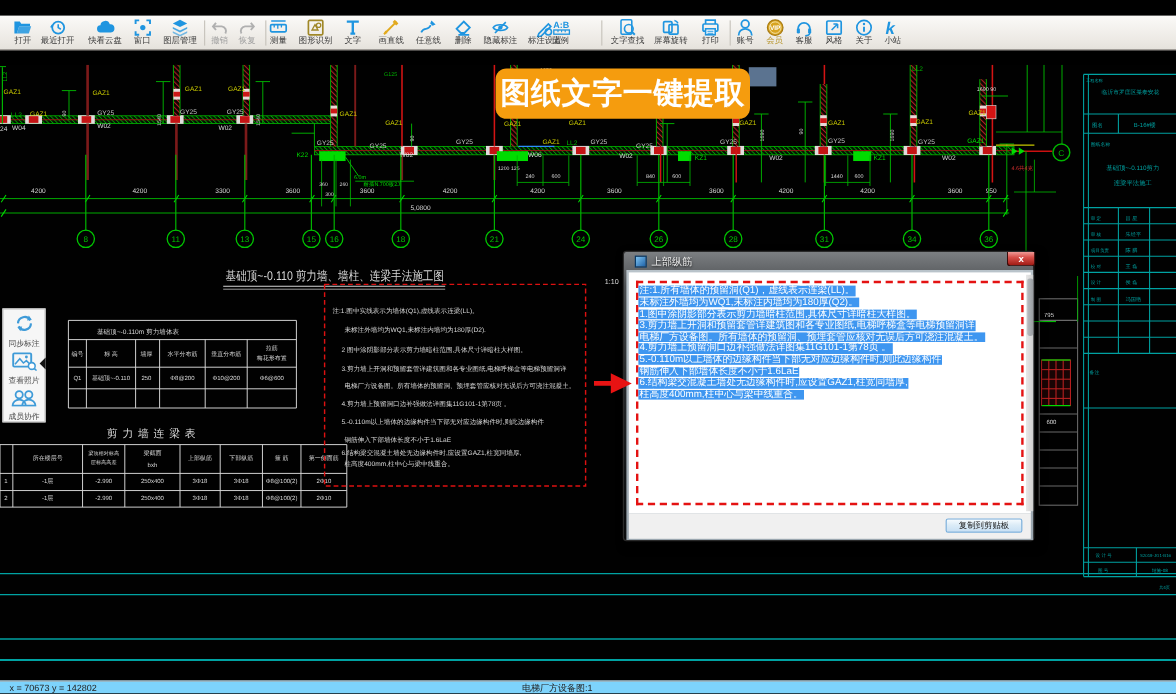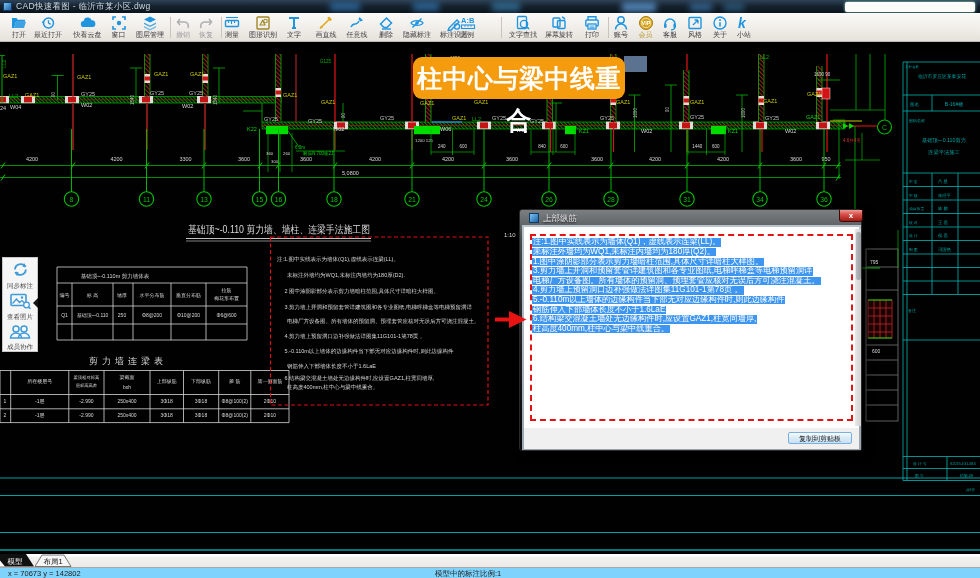--- a/index.html
+++ b/index.html
@@ -1,31 +1,20 @@
 <!DOCTYPE html>
 <html><head><meta charset="utf-8">
 <style>
 *{margin:0;padding:0;box-sizing:border-box;}
 html,body{width:980px;height:578px;overflow:hidden;background:#000;font-family:"Liberation Sans",sans-serif;}
 #app{position:relative;width:980px;height:578px;}
 .abs{position:absolute;}
 </style></head><body>
 <div id="app">
 
-<div class="abs" style="left:0;top:0;width:980px;height:13px;background:linear-gradient(180deg,#2e4257 0%,#15222e 50%,#0a141d 100%);">
- <div class="abs" style="left:330px;top:2px;width:30px;height:9px;background:#2f6ea6;filter:blur(3px);opacity:.8;"></div>
- <div class="abs" style="left:413px;top:2px;width:26px;height:9px;background:#2f6ea6;filter:blur(3px);opacity:.8;"></div>
- <div class="abs" style="left:492px;top:2px;width:28px;height:9px;background:#34749f;filter:blur(3px);opacity:.8;"></div>
- <div class="abs" style="left:622px;top:2px;width:34px;height:10px;background:#4f7fb0;filter:blur(3px);"></div>
- <div class="abs" style="left:690px;top:3px;width:22px;height:8px;background:#3a6f9f;filter:blur(3px);opacity:.8;"></div>
- <div class="abs" style="left:724px;top:3px;width:20px;height:8px;background:#33688f;filter:blur(3px);opacity:.7;"></div>
- <div class="abs" style="left:3px;top:2px;width:9px;height:9px;background:linear-gradient(135deg,#7ec3f0,#1c61a8);border:1px solid #0d3a66;"></div>
- <div class="abs" style="left:16px;top:1px;font-size:8.5px;color:#cdd6de;letter-spacing:.3px;">CAD快速看图 - 临沂市某小区.dwg</div>
- <div class="abs" style="left:845px;top:2px;width:130px;height:10px;background:#fcfcf8;border-radius:2px;box-shadow:0 0 3px #9ec;"></div>
-</div>
 <div class="abs" style="left:0;top:13px;width:980px;height:29px;background:linear-gradient(180deg,#fbfaf8,#edeae5 70%,#e5e2dc);border-bottom:1px solid #bdbab3;">
 <div class="abs" style="left:-9.0px;top:1px;width:56px;text-align:center;">
         <div style="height:17px;"><svg width="16" height="16" viewBox="0 0 16 16" style="margin-top:1px;">
             <path d="M1 3 h4.5 l1.2 1.8 H14 v2 H5 L3 13 H1 z" fill="#1f95e0"></path>
             <path d="M5 6.8 h10 L13 13 H3 z" fill="#1f95e0" opacity=".85"></path>
           </svg></div>
         <div style="font-size:7px;color:#3b3b3b;line-height:8px;white-space:nowrap;">打开</div>
       </div>
 <div class="abs" style="left:20.0px;top:1px;width:56px;text-align:center;">
         <div style="height:17px;"><svg width="16" height="16" viewBox="0 0 16 16" style="margin-top:1px;">
@@ -697,55 +686,46 @@
   <svg width="22" height="15" viewBox="0 0 22 15">
           <circle cx="7" cy="5" r="3" fill="none" stroke="#3f9bd8" stroke-width="1.5"></circle>
           <circle cx="15" cy="5" r="3" fill="none" stroke="#3f9bd8" stroke-width="1.5"></circle>
           <path d="M1.5 14 a5.5 5 0 0 1 11 0 z M9.5 14 a5.5 5 0 0 1 11 0 z" fill="none" stroke="#3f9bd8" stroke-width="1.5"></path>
         </svg>
   <div style="font-size:6.5px;color:#4a4a4a;line-height:7px;">成员协作</div>
  </div>
 </div>
 <div class="abs" style="left:33px;top:298px;width:0;height:0;border-top:5px solid transparent;border-bottom:5px solid transparent;border-right:5px solid #141414;"></div>
 
-<div class="abs" style="left:413px;top:57px;width:212px;height:42px;background:#f59c0e;border-radius:9px;color:#fff;font-size:25px;font-weight:bold;text-align:center;line-height:42px;letter-spacing:0.5px;">柱中心与梁中线重合</div>
+<div class="abs" style="left:413px;top:57px;width:212px;height:42px;background:#f59c0e;border-radius:9px;color:#fff;font-size:25px;font-weight:bold;text-align:center;line-height:42px;letter-spacing:0.5px;">图纸文字一键提取</div>
 
 <div class="abs" style="left:519px;top:209px;width:343px;height:242px;background:linear-gradient(180deg,#7c7f82 0%,#4a4d50 12%,#2a2c2e 40%,#101214 80%,#0a0b0c 100%);border:1px solid #2a2a2a;border-radius:3px;box-shadow:3px 4px 8px rgba(0,0,0,0.7);">
  <div class="abs" style="left:9px;top:3px;width:10px;height:10px;background:linear-gradient(135deg,#7ec3f0,#1c61a8);border:1px solid #0a3a66;"></div>
  <div class="abs" style="left:23px;top:2.5px;font-size:8.5px;color:#f0f0f0;text-shadow:0 1px 2px #000;">上部纵筋</div>
  <div class="abs" style="left:319px;top:0px;width:24px;height:12px;background:linear-gradient(180deg,#ef9b97 0%,#d8504a 40%,#a01b14 100%);border:1px solid #3a0d0b;border-top:none;border-radius:0 0 3px 3px;color:#fff;font-size:8px;text-align:center;line-height:11px;font-weight:bold;">x</div>
  <div class="abs" style="left:2px;top:15px;width:339px;height:225px;background:linear-gradient(180deg,#b9c3ca,#9aa6af);"></div>
  <div class="abs" style="left:4px;top:17px;width:335px;height:201px;background:#fff;"></div>
  <div class="abs" style="left:4px;top:218px;width:335px;height:21px;background:#f0f0f0;"></div>
  <div class="abs" style="left:335px;top:19px;width:6px;height:197px;background:linear-gradient(90deg,#e8e8e8,#d0d0d0);"></div>
  <div class="abs" style="left:335.5px;top:22px;width:5px;height:48px;background:linear-gradient(90deg,#b8bcc0,#989ca0);border-radius:2px;"></div>
  <div class="abs" style="left:10px;top:24px;width:322.5px;height:187px;border:2px dashed #e41212;"></div>
- <span class="abs" style="left:12px;top:28.2px;background:#3e96f0;color:#fff;font-size:8.2px;line-height:8.4px;white-space:nowrap;padding:0 1px;">注:1.图中实线表示为墙体(Q1)，虚线表示连梁(LL)。</span>
+ <span class="abs" style="left:12px;top:28.2px;background:#3e96f0;color:#fff;font-size:8.2px;line-height:8.4px;white-space:nowrap;padding:0 1px;">注:1.所有墙体的预留洞(Q1)，虚线表示连梁(LL)。</span>
  <span class="abs" style="left:12px;top:37.8px;background:#3e96f0;color:#fff;font-size:8.2px;line-height:8.4px;white-space:nowrap;padding:0 1px;">未标注外墙均为WQ1,未标注内墙均为180厚(Q2)。</span>
  <span class="abs" style="left:12px;top:47.5px;background:#3e96f0;color:#fff;font-size:8.2px;line-height:8.4px;white-space:nowrap;padding:0 1px;">1.图中涂阴影部分表示剪力墙暗柱范围,具体尺寸详暗柱大样图。</span>
  <span class="abs" style="left:12px;top:57.1px;background:#3e96f0;color:#fff;font-size:8.2px;line-height:8.4px;white-space:nowrap;padding:0 1px;">3.剪力墙上开洞和预留套管详建筑图和各专业图纸,电梯呼梯盒等电梯预留洞详</span>
  <span class="abs" style="left:12px;top:66.8px;background:#3e96f0;color:#fff;font-size:8.2px;line-height:8.4px;white-space:nowrap;padding:0 1px;">电梯厂方设备图。所有墙体的预留洞、预埋套管应核对无误后方可浇注混凝土。</span>
  <span class="abs" style="left:12px;top:76.4px;background:#3e96f0;color:#fff;font-size:8.2px;line-height:8.4px;white-space:nowrap;padding:0 1px;">4.剪力墙上预留洞口边补强做法详图集11G101-1第78页 。</span>
  <span class="abs" style="left:12px;top:86.0px;background:#3e96f0;color:#fff;font-size:8.2px;line-height:8.4px;white-space:nowrap;padding:0 1px;">5.-0.110m以上墙体的边缘构件当下部无对应边缘构件时,则此边缘构件</span>
  <span class="abs" style="left:12px;top:95.7px;background:#3e96f0;color:#fff;font-size:8.2px;line-height:8.4px;white-space:nowrap;padding:0 1px;">钢筋伸入下部墙体长度不小于1.6LaE</span>
  <span class="abs" style="left:12px;top:105.3px;background:#3e96f0;color:#fff;font-size:8.2px;line-height:8.4px;white-space:nowrap;padding:0 1px;">6.结构梁交混凝土墙处无边缘构件时,应设置GAZ1,柱宽同墙厚,</span>
  <span class="abs" style="left:12px;top:115.0px;background:#3e96f0;color:#fff;font-size:8.2px;line-height:8.4px;white-space:nowrap;padding:0 1px;">柱高度400mm,柱中心与梁中线重合。</span>
  <div class="abs" style="left:268px;top:222px;width:64px;height:12px;background:linear-gradient(180deg,#f6fbfe,#dcecf7 45%,#c8e0f4);border:1px solid #7ab0dd;border-radius:2px;font-size:7px;color:#1a1a1a;text-align:center;line-height:11px;">复制到剪贴板</div>
 </div>
 
 <svg class="abs" style="left:493px;top:306px;" width="36" height="28" viewBox="0 0 36 28">
 <path d="M2 11.5 H16 V5 L33.5 13.5 16 22 V15.5 H2 z" fill="#e81313"></path>
 </svg>
 
-<div class="abs" style="left:0;top:554px;width:980px;height:12.5px;background:linear-gradient(180deg,#fff 0px,#fff 2px,#f2f2f0 3px,#eceae7 100%);">
-<svg class="abs" style="left:0;top:0;" width="120" height="12.5" viewBox="0 0 120 12.5">
- <path d="M0 0 H26 L34 12.5 H0 z" fill="#101010"></path>
- <path d="M0 12.5 L5 12.5 L0 6.5 z" fill="#fdfdfd"></path>
- <text x="15" y="9.5" font-size="7.5" fill="#fff" text-anchor="middle" font-family="Liberation Sans">模型</text>
- <path d="M35 12.5 L42 1 H64 L71 12.5 z" fill="#f6f6f6" stroke="#555" stroke-width="0.8"></path>
- <text x="53" y="9.5" font-size="7.5" fill="#111" text-anchor="middle" font-family="Liberation Sans">布局1</text>
-</svg>
-</div>
 
 <div class="abs" style="left:0;top:566.5px;width:980px;height:11.5px;background:#7dd3fc;border-top:1px solid #a8a8a8;">
  <div class="abs" style="left:8px;top:1px;font-size:7.5px;color:#222;">x = 70673 y = 142802</div>
- <div class="abs" style="left:435px;top:1px;font-size:7.5px;color:#222;">模型中的标注比例:1</div>
+ <div class="abs" style="left:435px;top:1px;font-size:7.5px;color:#222;">电梯厂方设备图:1</div>
 </div>
 </div>
 </body></html>

